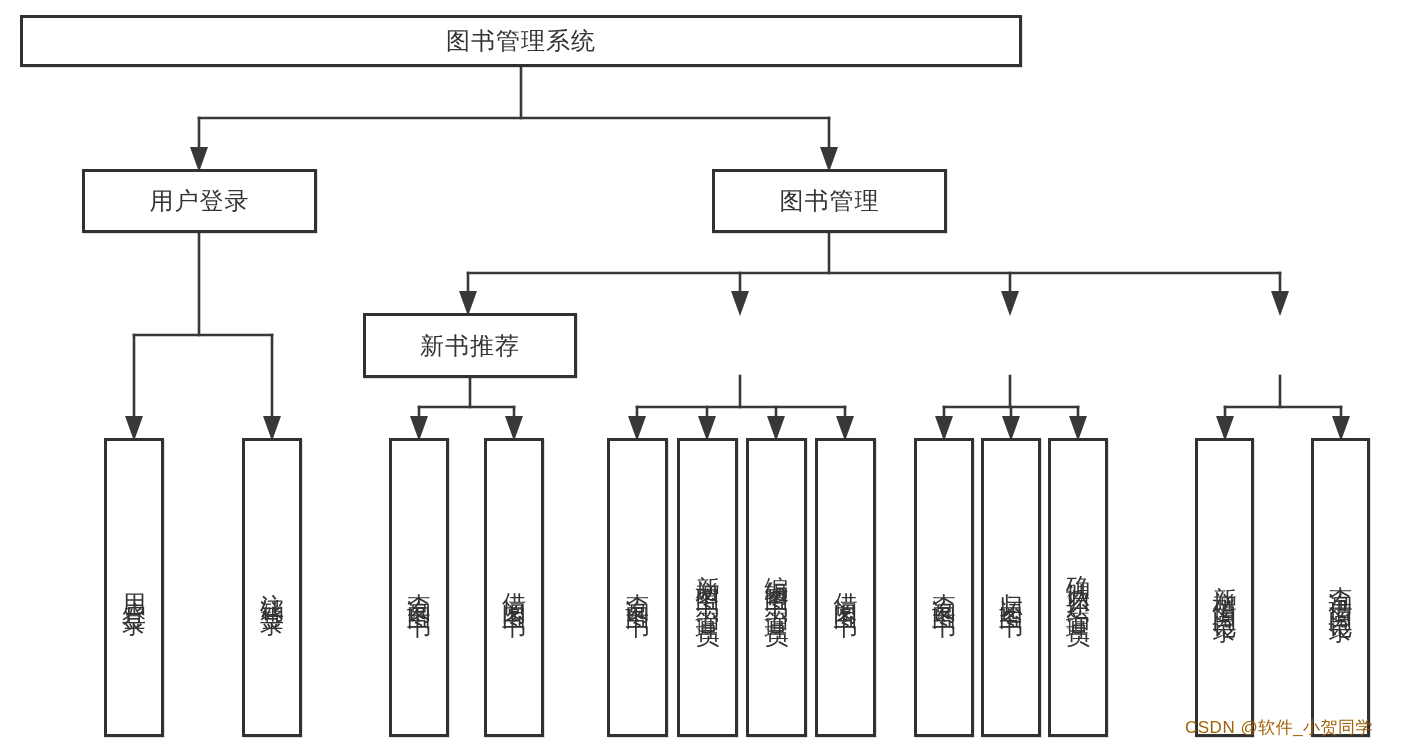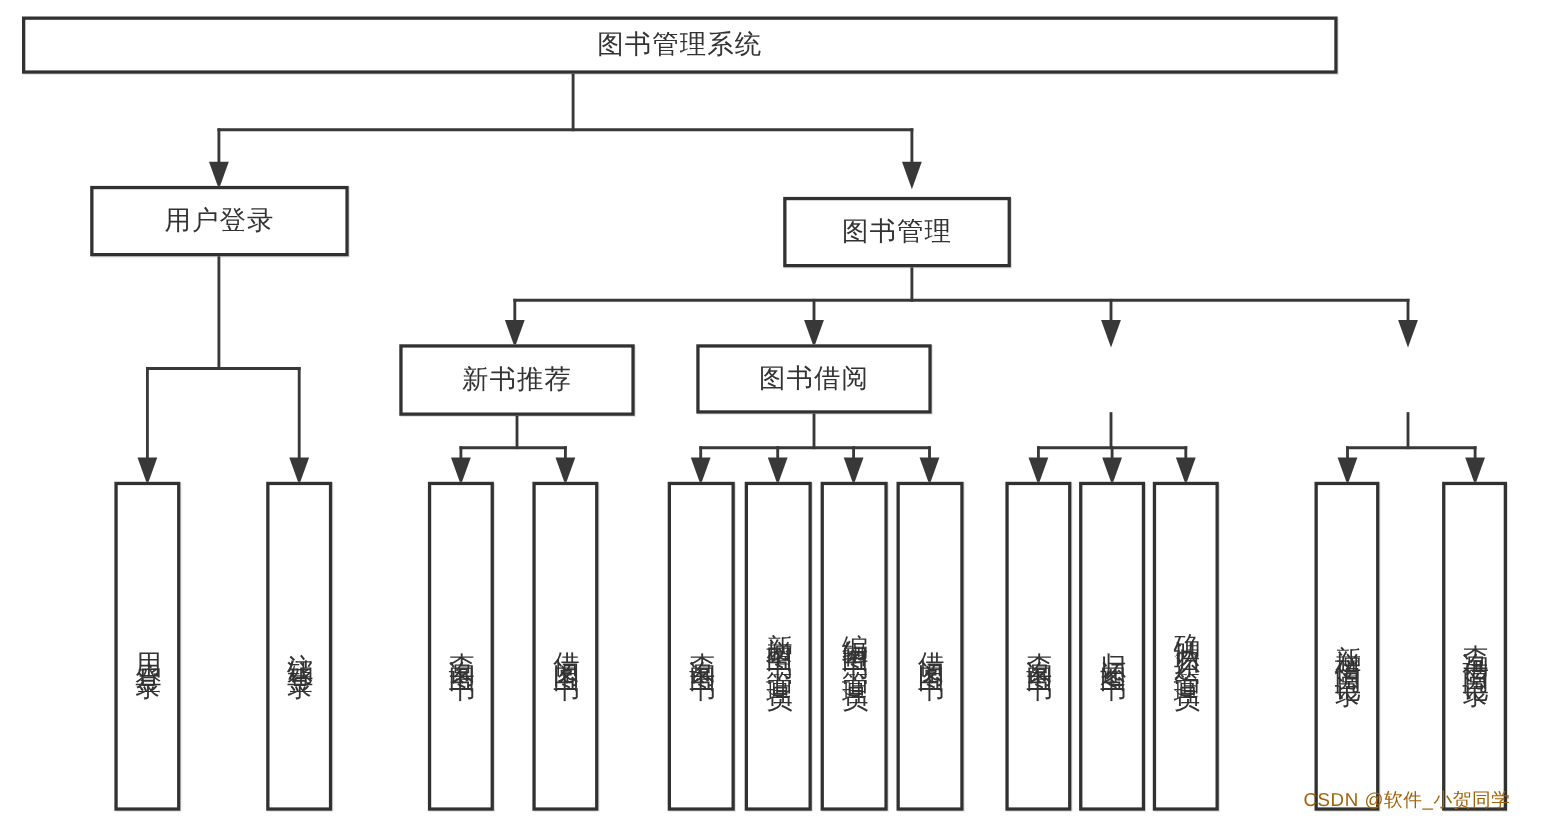--- a/index.html
+++ b/index.html
@@ -110,36 +110,33 @@
       <polygon points="767,416 785,416 776,441"></polygon>
       <polygon points="836,416 854,416 845,441"></polygon>
       <polygon points="935,416 953,416 944,441"></polygon>
       <polygon points="1002,416 1020,416 1011,441"></polygon>
       <polygon points="1069,416 1087,416 1078,441"></polygon>
       <polygon points="1216,416 1234,416 1225,441"></polygon>
       <polygon points="1332,416 1350,416 1341,441"></polygon>
     </g>
   </svg>
 
-  <div class="node" style="left:20px;top:15px;width:1196px;height:52px">
+  <div class="node" style="left:20px;top:15px;width:1002px;height:52px">
     <span class="lbl">图书管理系统</span>
   </div>
 
   <div class="node" style="left:82px;top:169px;width:235px;height:64px">
     <span class="lbl">用户登录</span>
   </div>
-  <div class="node" style="left:712px;top:179px;width:207px;height:64px">
+  <div class="node" style="left:712px;top:169px;width:235px;height:64px">
     <span class="lbl">图书管理</span>
   </div>
 
   <div class="node" style="left:363px;top:313px;width:214px;height:65px">
     <span class="lbl">新书推荐</span>
-  </div>
-  <div class="node" style="left:633px;top:313px;width:214px;height:63px">
-    <span class="lbl">图书借阅</span>
   </div>
 
   <div class="node leaf" style="left:104px;top:438px;width:60px;height:299px">
     <span class="lbl">用户登录</span>
   </div>
   <div class="node leaf" style="left:242px;top:438px;width:60px;height:299px">
     <span class="lbl">注销登录</span>
   </div>
 
   <div class="node leaf" style="left:389px;top:438px;width:60px;height:299px">

